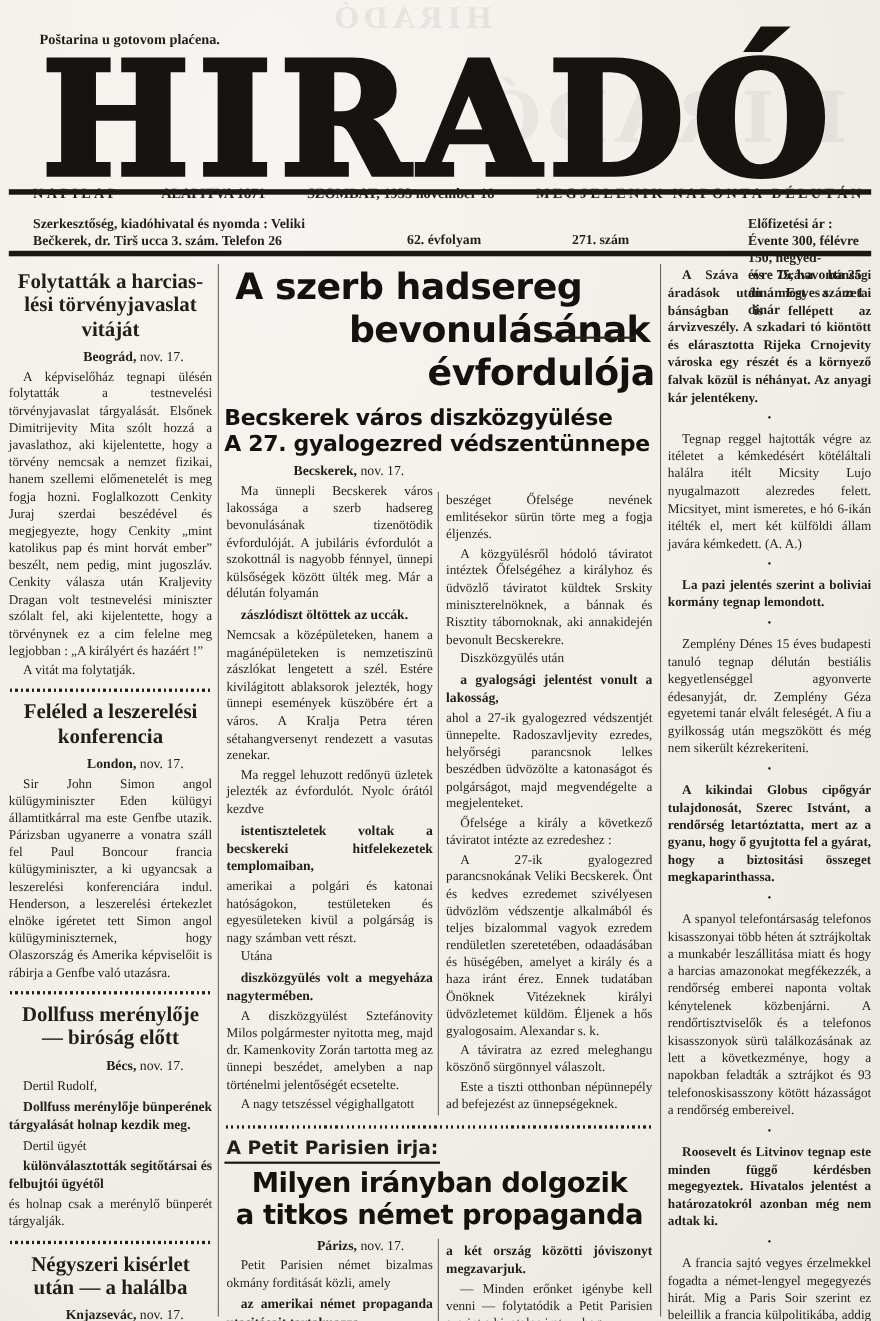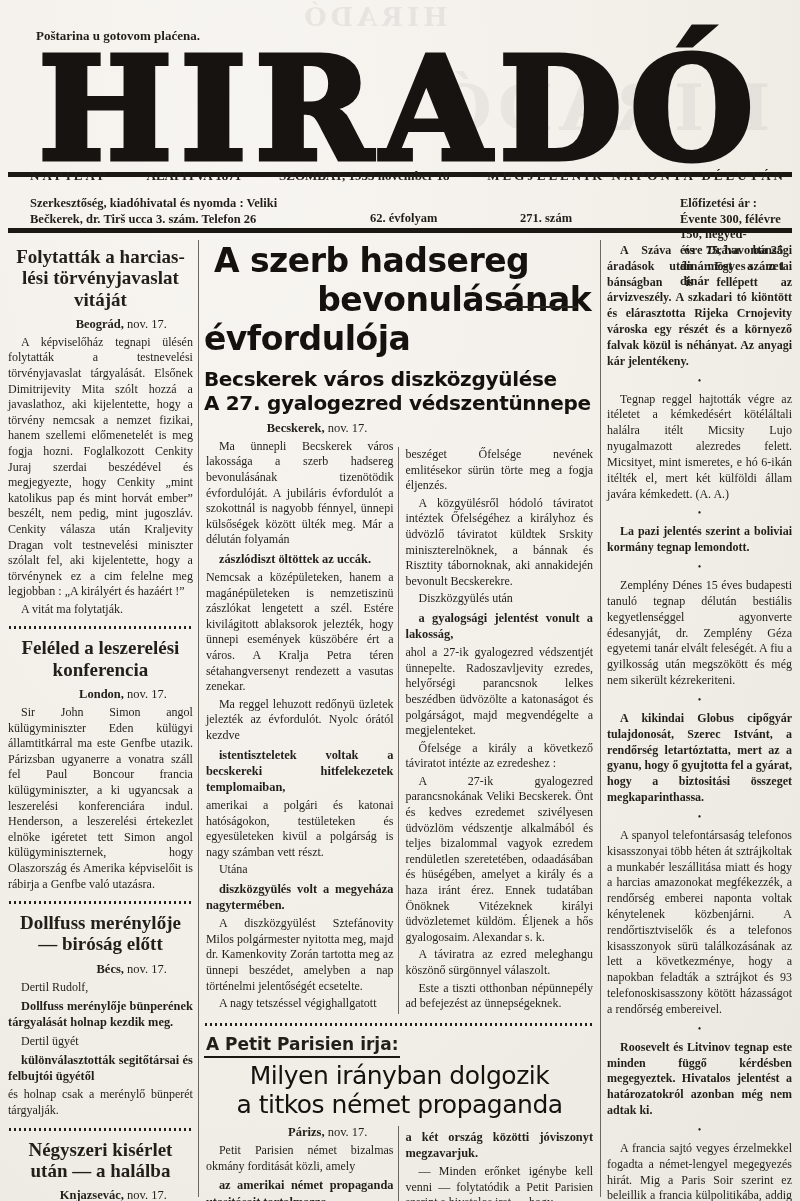--- a/index.html
+++ b/index.html
@@ -43,31 +43,31 @@
   .dl-city{font-weight:bold;}
   .dotsep{height:3px;margin:9px 1px 8px;background:
     repeating-linear-gradient(90deg,#241f1a 0 2px,transparent 2px 5px);}
   .dotmark{text-align:center;font-size:10px;line-height:1;margin:6px 0;}
 
   
   .bighl{position:relative;font-family:"DejaVu Sans",sans-serif;font-weight:bold;
     color:#15110e;font-size:33px;line-height:1.18;letter-spacing:-0.5px;margin-top:2px;}
   .hl1{text-align:left;padding-left:10px;}
   .hl2{text-align:right;padding-right:4px;}
-  .hl3{text-align:left;}
+  .hl3{text-align:right;}
   .hl-rule{position:absolute;right:18px;top:64px;width:78px;height:2px;background:#2a251f;}
   .subhl{font-family:"DejaVu Sans",sans-serif;font-weight:bold;font-size:20px;
     line-height:1.2;letter-spacing:-0.3px;margin:8px 0 6px;color:#15110e;}
   .two-col{display:flex;align-items:flex-end;}
   .sc{width:50%;padding:0 5px 0 2px;}
   .sc2{border-left:1px solid #6d675f;padding:0 2px 0 6px;}
   .kicker-wrap{margin:6px 0 2px;}
   .kicker{display:inline-block;font-family:"DejaVu Sans",sans-serif;font-weight:bold;
     font-size:17px;border-bottom:2px solid #1b1713;padding:0 2px 2px;}
-  .p-hl{font-family:"DejaVu Sans",sans-serif;font-weight:normal;font-size:25px;
+  .p-hl{font-family:"DejaVu Sans",sans-serif;font-weight:bold;font-size:25px;
     line-height:1.15;letter-spacing:-0.5px;text-align:center;margin:4px 0 6px;color:#15110e;}
 
   .ri{font-size:12px;line-height:1.32;}
 </style>
 </head>
 <body>
 
 <div class="paper">
   <div class="ghost ghost1">HIRADÓ</div>
   <div class="ghost ghost2">HIRADÓ</div>

